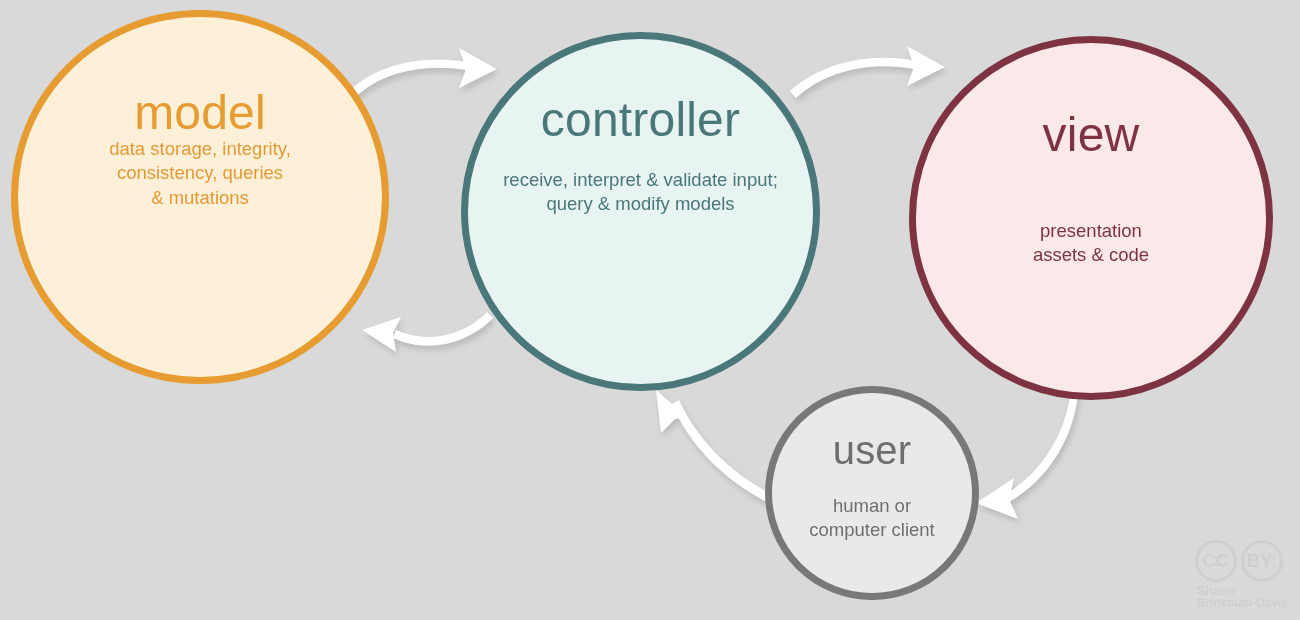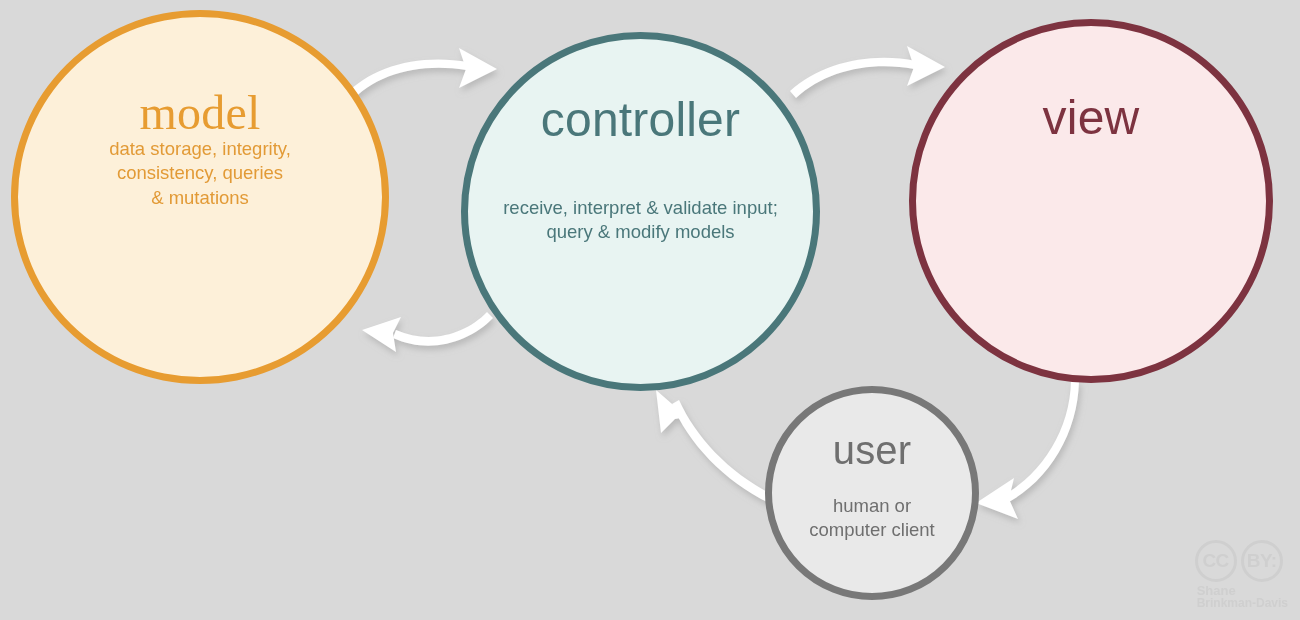--- a/index.html
+++ b/index.html
@@ -51,49 +51,48 @@
   #node-model {
     left: 11px;  top: 10px;
     width: 378px; height: 374px;
     background: #fdf0d9;
     border: 7px solid #e79c31;
   }
   #node-model .title {
     margin-top: 72px;
     font-size: 48px;
     color: #e79c31;
-    font-family: Liberation Serif, serif;
   }
   #node-model .desc {
     font-size: 18.5px;
     color: #e29a36;
   }
 
   
   #node-controller {
     left: 461px; top: 32px;
     width: 359px; height: 359px;
     background: #e8f4f2;
     border: 7px solid #4a777a;
     align-items: center;
   }
   #node-controller .title {
     margin-top: 57px;
     font-size: 48px;
     color: #4a777a;
   }
   #node-controller .desc {
-    margin-top: 52px;
+    margin-top: 24px;
     font-size: 18.5px;
     color: #4a777a;
   }
 
   
   #node-view {
-    left: 909px; top: 19px;
+    left: 909px; top: 36px;
     width: 364px; height: 364px;
     background: #fbe9ea;
     border: 7px solid #7d3340;
   }
   #node-view .title {
     margin-top: 68px;
     font-size: 48px;
     color: #7d3340;
   }
   #node-view .desc {
@@ -227,20 +226,24 @@
   <div class="node" id="node-controller">
     <div class="title">controller</div>
     <div class="desc">
       <div>receive, interpret &amp; validate input;</div>
       <div>query &amp; modify models</div>
     </div>
   </div>
 
   <div class="node" id="node-view">
     <div class="title">view</div>
+    <div class="desc">
+      <div>presentation</div>
+      <div>assets &amp; code</div>
+    </div>
   </div>
 
   <div class="node" id="node-user">
     <div class="title">user</div>
     <div class="desc">
       <div>human or</div>
       <div>computer client</div>
     </div>
   </div>
 

